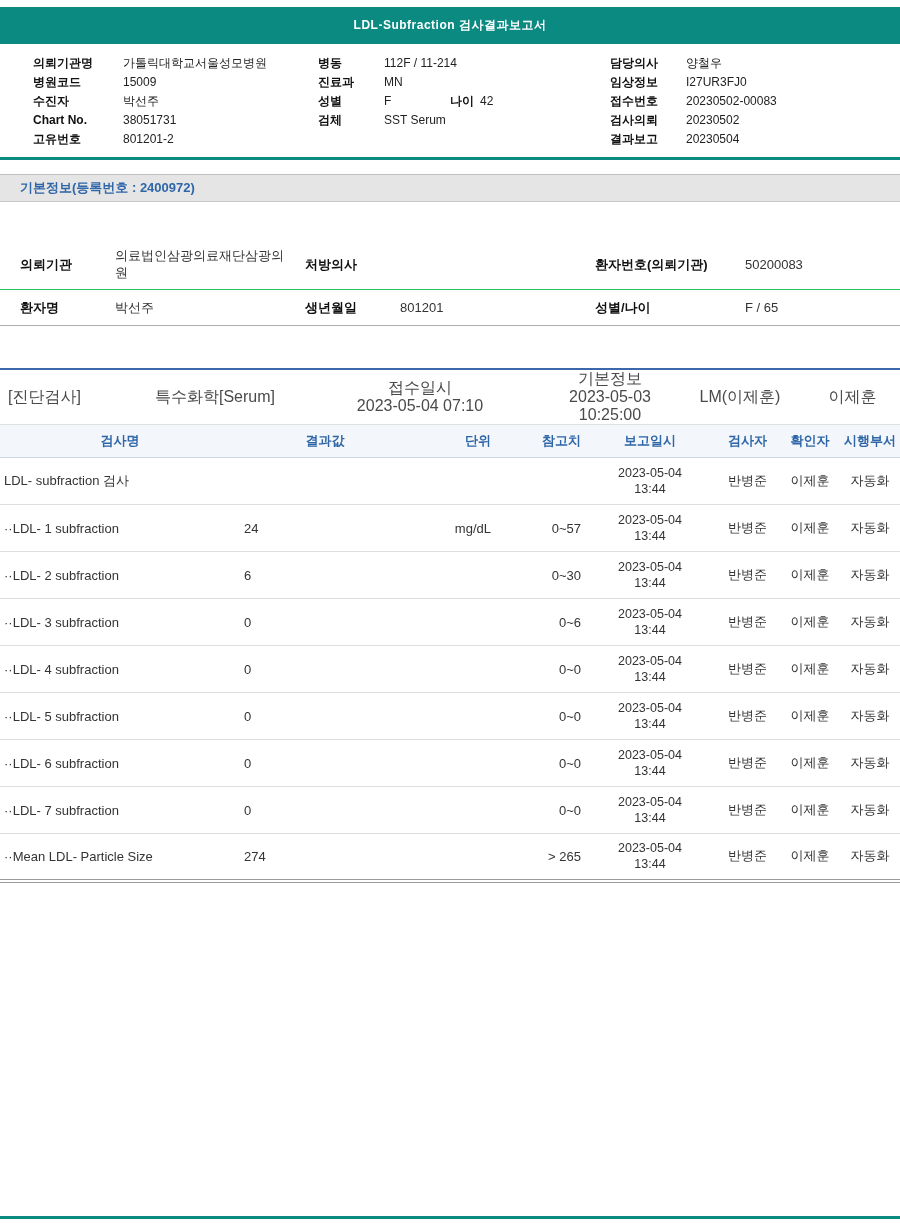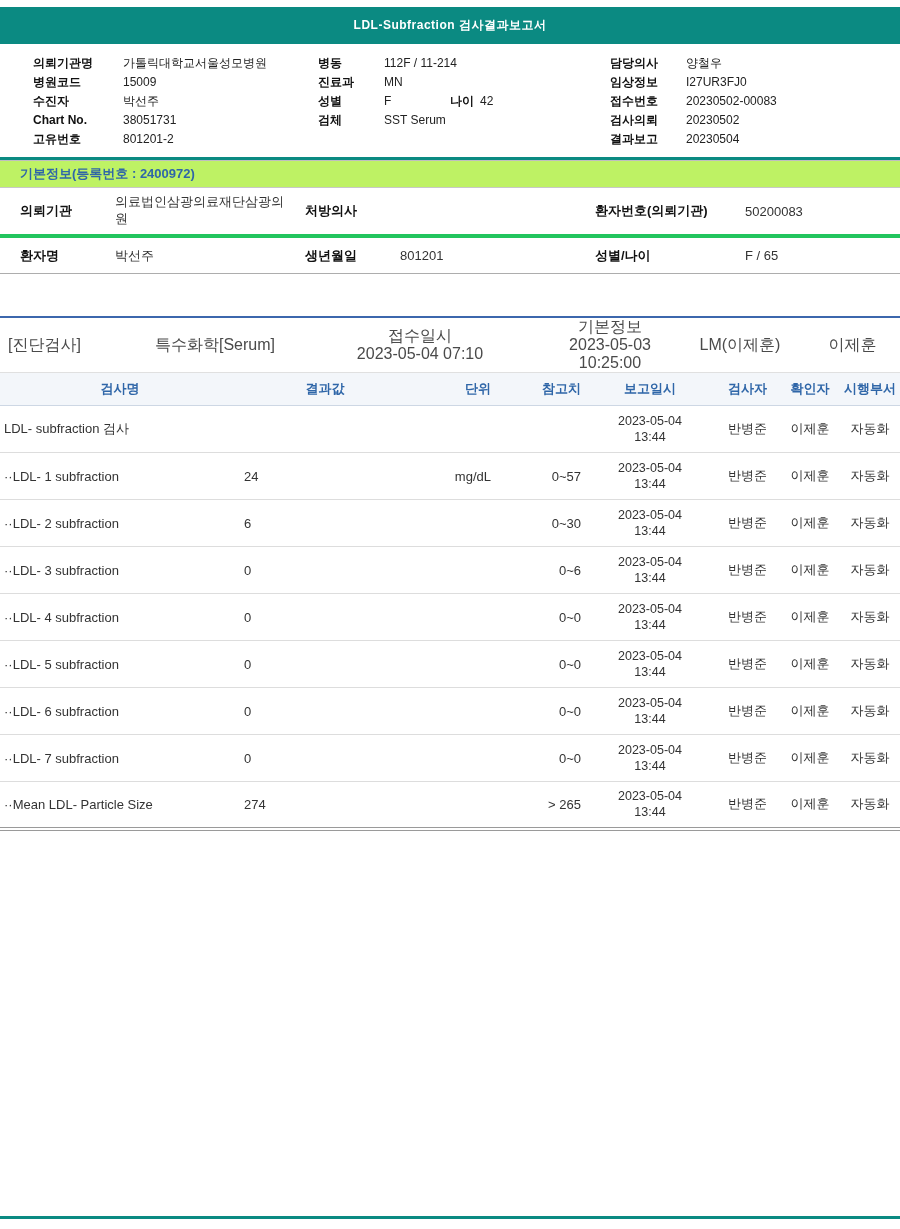--- a/index.html
+++ b/index.html
@@ -23,30 +23,30 @@
   .col-left  .hdr-label:first-child { width:90px; }
   .col-mid   .hdr-label:first-child { width:66px; }
   .col-right .hdr-label:first-child { width:76px; }
   .col-mid .hdr-value { min-width:60px; }
   .hdr-label.l2 { margin-left:6px; width:auto; }
   .hdr-value.v2 { margin-left:6px; }
 
   .teal-rule { height:3px; background:var(--teal,#0b8a82); }
 
   
-  .basic-bar { height:28px; background:#bef264;
+  .basic-bar { margin-top:14px; height:28px; background:#e5e5e5;
                border-top:1px solid #bfbfbf; border-bottom:1px solid #c8c8c8;
                display:flex; align-items:center; padding-left:20px; }
   .basic-title { color:var(--blue,#2f66a8); font-weight:bold; font-size:13px; }
   .basic-row { display:grid; grid-template-columns:95px 190px 95px 195px 150px 1fr;
                align-items:center; padding-left:20px; font-size:13px; }
   .basic-row .blabel { font-weight:bold; color:#111; }
   .basic-row .bvalue { color:#333; }
   .basic-row .v1 { padding-right:14px; line-height:1.3; }
-  .row1 { min-height:50px; border-bottom:4px solid #22c55e; }
+  .row1 { min-height:50px; border-bottom:1px solid #22c55e;margin-top:38px; }
   .row2 { height:36px; border-bottom:1px solid #adadad; }
 
   
   .results { margin-top:42px; }
   .meta { display:flex; align-items:center; border-top:2px solid #3c67ad;
           min-height:46px; color:#4a4a4a; font-size:16px; }
   .m-dept { width:155px; padding-left:8px; }
   .m-cat  { width:140px; }
   .m-recv { width:250px; text-align:center; line-height:18px; }
   .m-req  { width:130px; text-align:center; line-height:18px; }

